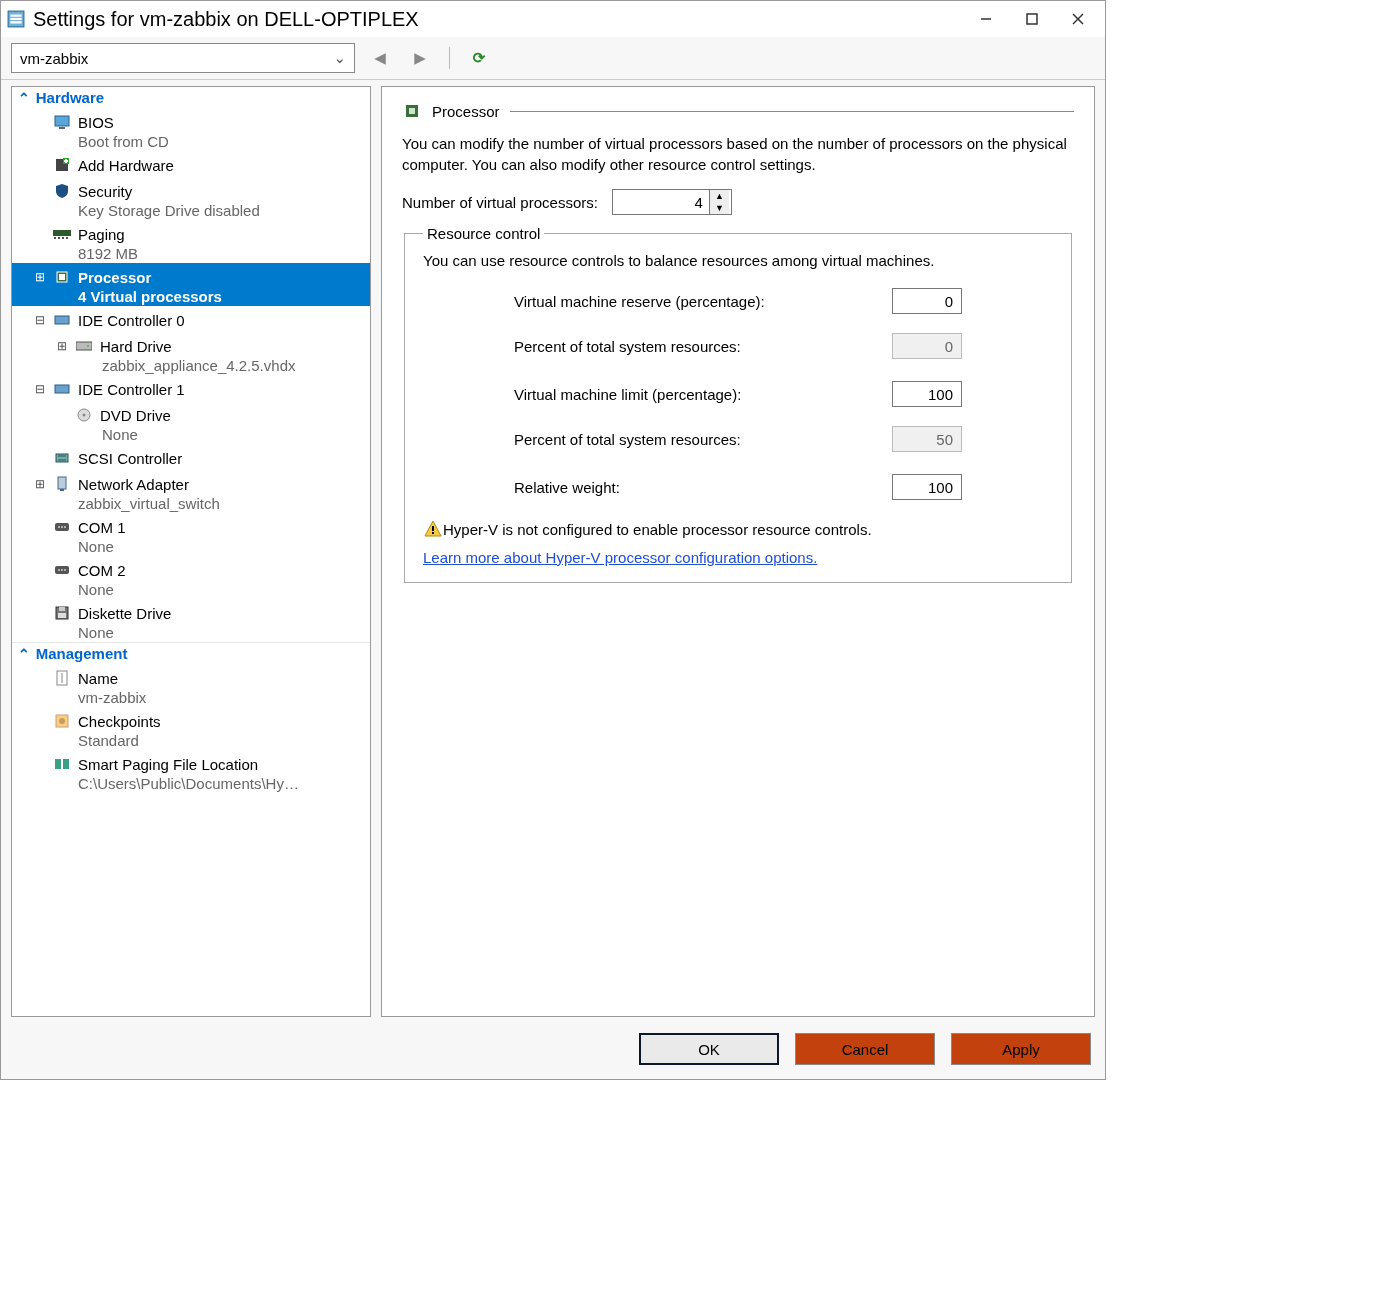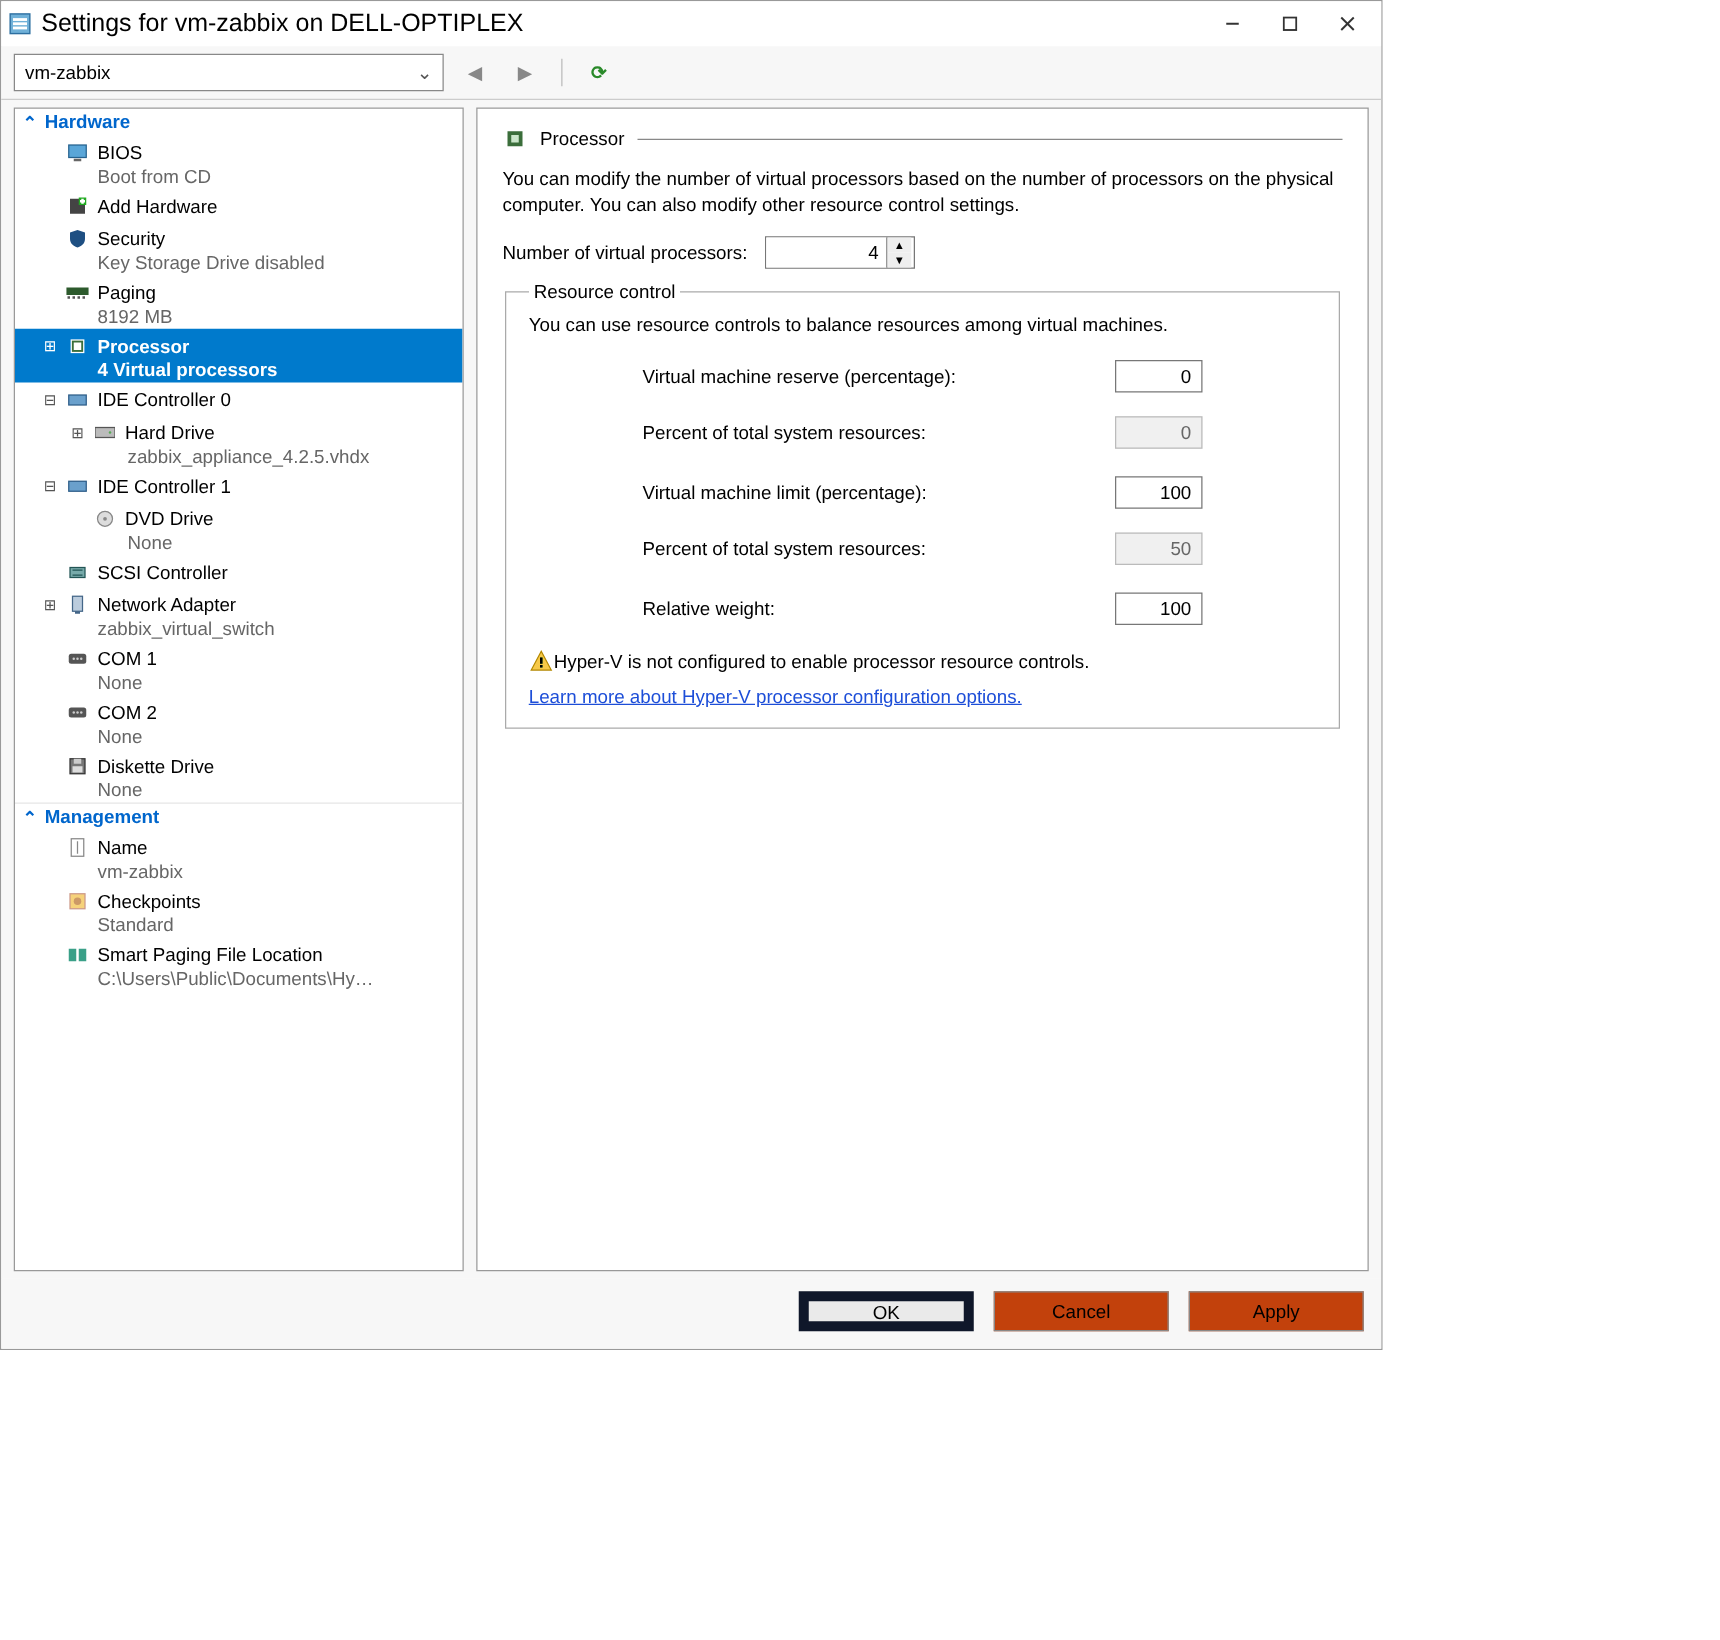--- a/index.html
+++ b/index.html
@@ -185,21 +185,21 @@
     gap:16px;
     padding: 10px 14px 14px 14px;
     background:#f7f7f7;
   }
   .footer button {
     width:140px; height:32px;
     border:1px solid #888;
     background:#c2410c;
     font:inherit;
   }
-  .footer button.default { border:8px solid #0f172a; background:#eaeaea;}
+  .footer button.default { border:2px solid #0f172a; background:#eaeaea;}
 </style>
 </head>
 <body>
 
 <div class="window">
 
   <div class="titlebar">
     <span class="title-icon">
       <svg viewBox="0 0 16 16" width="18" height="18">
           <rect x="1" y="1" width="14" height="14" fill="#6fb0d8" stroke="#2d6fa0"></rect>

